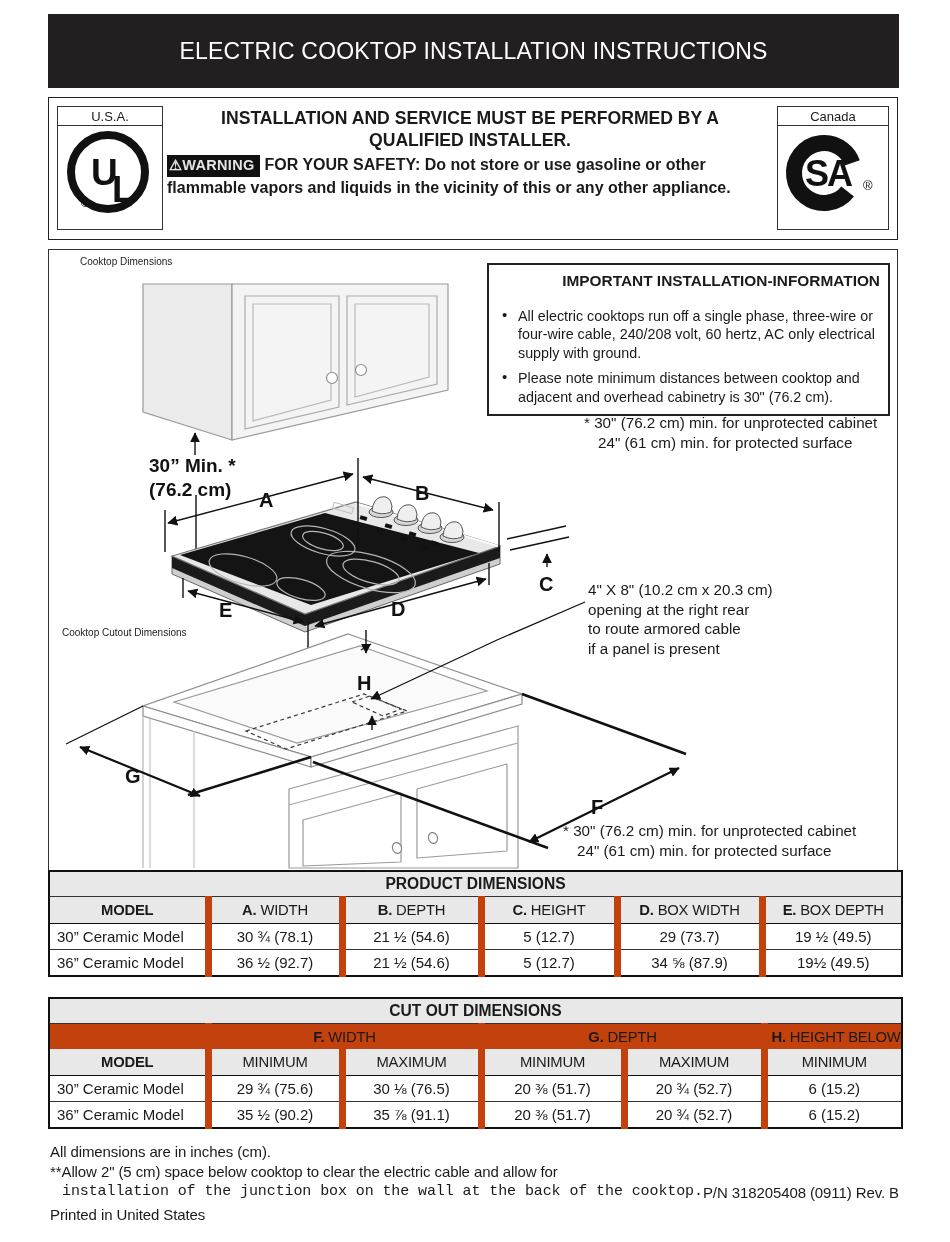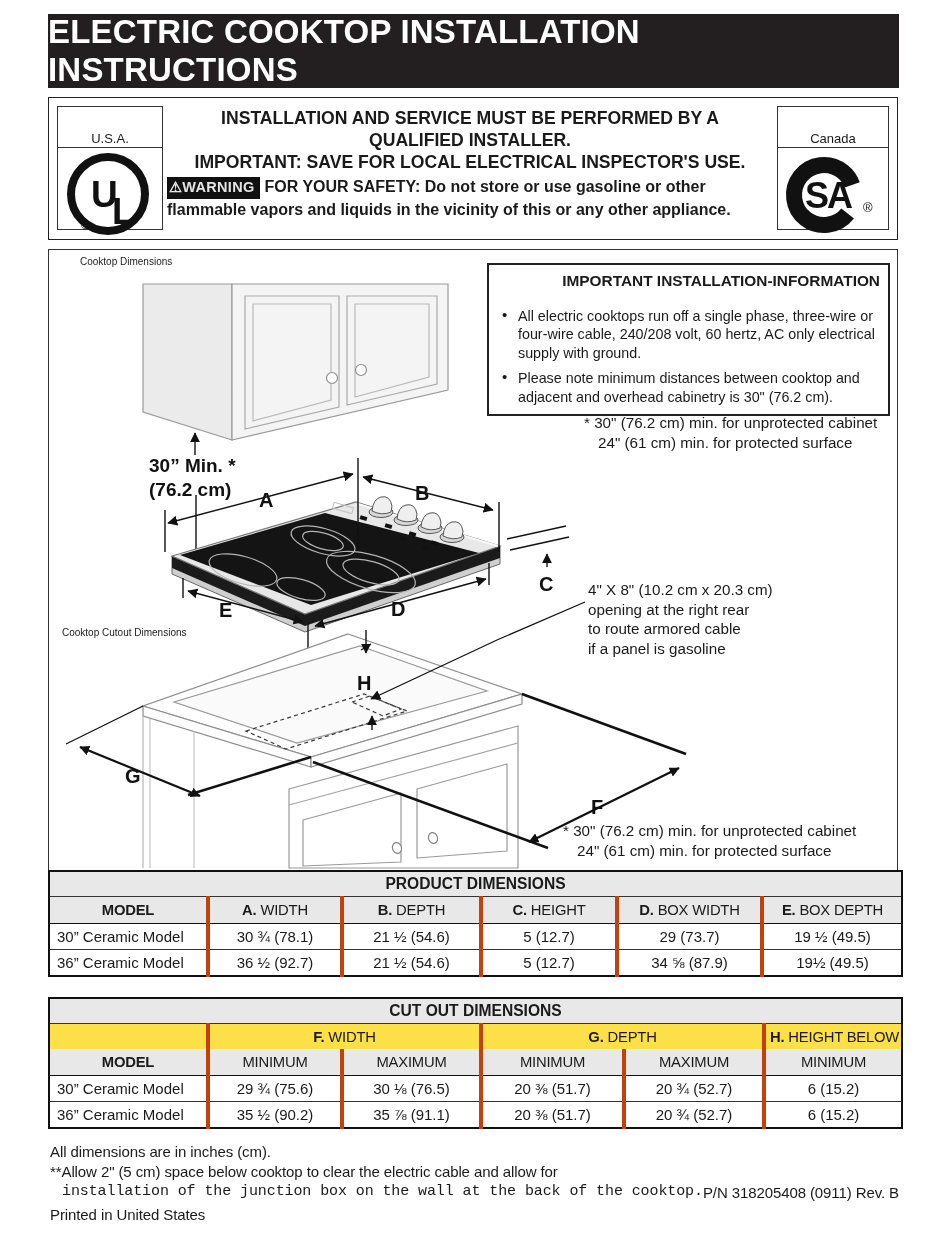--- a/index.html
+++ b/index.html
@@ -1,26 +1,26 @@
 <!DOCTYPE html>
 <html><head>
 <meta charset="utf-8">
 <style>
   html,body{margin:0;padding:0;background:#fff;}
   body{width:950px;height:1242px;position:relative;font-family:"Liberation Sans",sans-serif;color:#1a1a1a;overflow:hidden;}
   .abs{position:absolute;}
 
   
   .titlebar{left:48px;top:14px;width:851px;height:74px;background:#231f20;display:flex;align-items:center;justify-content:center;}
-  .titlebar span{color:#fff;font-weight:bold;font-size:33px;letter-spacing:.2px;}
+  .titlebar span{color:#fff;font-weight:normal;font-size:23px;letter-spacing:.2px;}
 
   
   .certbox{left:48px;top:97px;width:848px;height:141px;border:1.5px solid #222;background:#fff;}
   .markbox{position:absolute;border:1.3px solid #333;background:#fff;}
-  .markbox .mktitle{display:block;text-align:center;font-size:13px;padding:2px 0 1px;border-bottom:1.2px solid #333;margin-top:22px;}
+  .markbox .mktitle{display:block;text-align:center;font-size:13px;padding:2px 0 1px;border-bottom:1.2px solid #333;}
   .ulbox{left:8px;top:8px;width:104px;height:122px;}
   .csabox{right:8px;top:8px;width:110px;height:122px;}
   .certtext{left:118px;right:124px;top:9px;text-align:center;font-weight:bold;font-size:17.6px;line-height:22px;}
   .warnrow{text-align:left;font-size:16px;line-height:21px;margin-top:3px;}
   .warnbadge{display:inline-block;background:#111;color:#e5e5e5;font-size:14.5px;font-weight:bold;padding:0 5px 1px 2px;margin-right:5px;letter-spacing:.3px;}
 
   
   .figbox{left:48px;top:249px;width:848px;height:642px;border:1.5px solid #333;background:#fff;}
   .figsvg{position:absolute;left:0;top:0;}
   .figlabel{position:absolute;font-size:10px;color:#222;}
@@ -32,25 +32,25 @@
   .notetext{position:absolute;font-size:15.2px;line-height:19.5px;white-space:nowrap;}
   .notetext .ind{padding-left:14px;}
   .opennote{position:absolute;font-size:15.2px;line-height:19.5px;white-space:nowrap;}
   .figcaption{position:absolute;left:0;right:0;top:620px;text-align:center;font-weight:bold;font-size:16.5px;}
 
   
   table.dim{position:absolute;left:48px;width:853px;border-collapse:collapse;table-layout:fixed;background:#fff;border:2.2px solid #111;font-size:15px;}
   table.dim td{padding:0 4px;overflow:hidden;white-space:nowrap;}
   td.ttl{background:#e8e8e8;text-align:center;font-weight:bold;font-size:15.6px;height:24px;border-bottom:1px solid #333;}
   tr.hdr td{background:#e8e8e8;text-align:center;height:26px;font-size:14.8px;letter-spacing:-.2px;border-bottom:1.8px solid #111;}
-  tr.hdr2a td{background:#fde047;text-align:center;height:25px;font-size:14.8px;letter-spacing:-.2px;border-bottom:0;}
+  tr.hdr2a td{background:#c2410c;text-align:center;height:25px;font-size:14.8px;letter-spacing:-.2px;border-bottom:0;}
   tr.hdr2b td{background:#e8e8e8;text-align:center;height:26px;font-size:14.8px;letter-spacing:-.2px;border-top:0;border-bottom:1.8px solid #111;}
   tr.data td{height:25px;text-align:center;border-top:1px solid #333;}
   td.model{text-align:left !important;padding-left:7px !important;}
-  .bL{border-left:4px solid #c2410c;}
+  .bL{border-left:7px solid #c2410c;}
   .cl{font-weight:bold;}
 
   
   .foot{font-size:15px;letter-spacing:-.1px;white-space:nowrap;}
 </style>
 </head>
 <body>
 
 <div class="abs titlebar">
   <span>ELECTRIC COOKTOP INSTALLATION INSTRUCTIONS</span>
@@ -73,21 +73,20 @@
     <svg width="106" height="94" viewBox="0 0 106 94">
       <circle cx="46" cy="47" r="30" fill="none" stroke="#111" stroke-width="16" stroke-dasharray="158 31" transform="rotate(38 46 47)"></circle>
       <text x="27" y="60" font-size="36" font-weight="bold" fill="#111" letter-spacing="-2">SA</text>
       <text x="85" y="64" font-size="13" fill="#111">®</text>
     </svg>
   </div>
 
   <div class="abs certtext">
     <div>INSTALLATION AND SERVICE MUST BE PERFORMED BY A</div>
     <div>QUALIFIED INSTALLER.</div>
-    <div>IMPORTANT: SAVE FOR LOCAL ELECTRICAL INSPECTOR'S USE.</div>
     <div class="warnrow">
       <span class="warnbadge"><span>⚠</span><span>WARNING</span></span><b>FOR YOUR SAFETY:  Do not store or use gasoline or other</b>
       <div><b>flammable vapors and liquids in the vicinity of this or any other appliance.</b></div>
     </div>
   </div>
 </div>
 
 <div class="abs figbox">
 
   <svg class="figsvg" width="848" height="642" viewBox="0 0 848 642">
@@ -233,21 +232,21 @@
 
   <div class="notetext" style="left:535px;top:163px;">
     <div>* 30" (76.2 cm) min. for unprotected cabinet</div>
     <div class="ind">24" (61 cm) min. for protected surface</div>
   </div>
 
   <div class="opennote" style="left:539px;top:330px;">
     <div>4" X 8" (10.2 cm x 20.3 cm)</div>
     <div>opening at the right rear</div>
     <div>to route armored cable</div>
-    <div>if a panel is gasoline</div>
+    <div>if a panel is present</div>
   </div>
 
   <div class="notetext" style="left:514px;top:571px;">
     <div>* 30" (76.2 cm) min. for unprotected cabinet</div>
     <div class="ind">24" (61 cm) min. for protected surface</div>
   </div>
 
   <div class="figcaption">Figure 1 - 30" Model shown only</div>
 </div>
 

